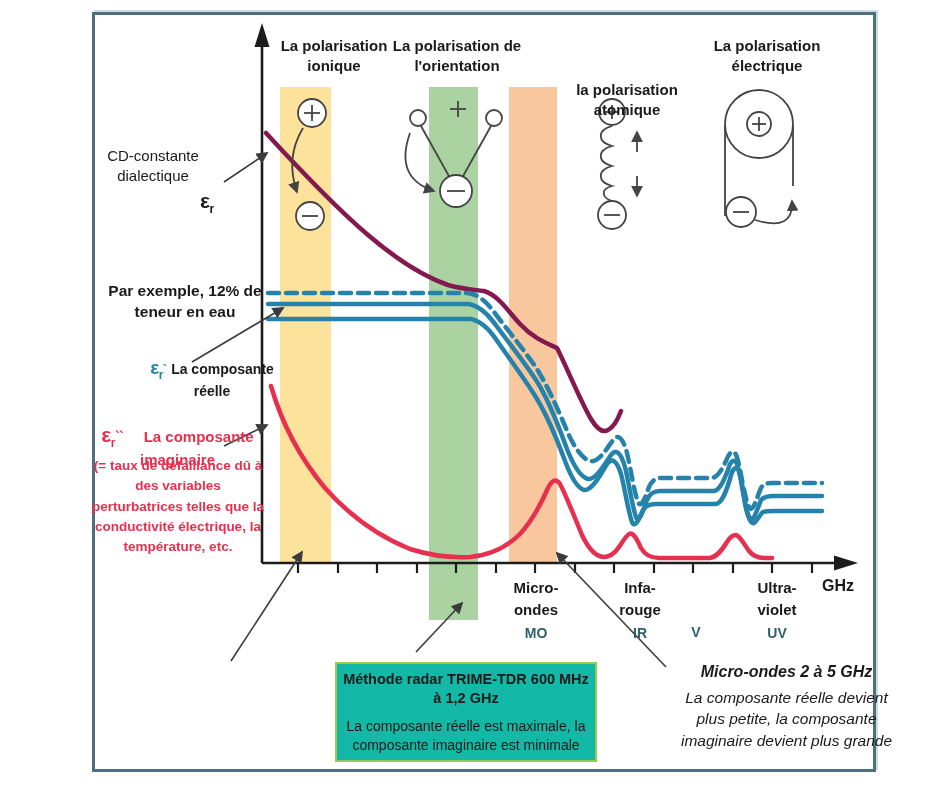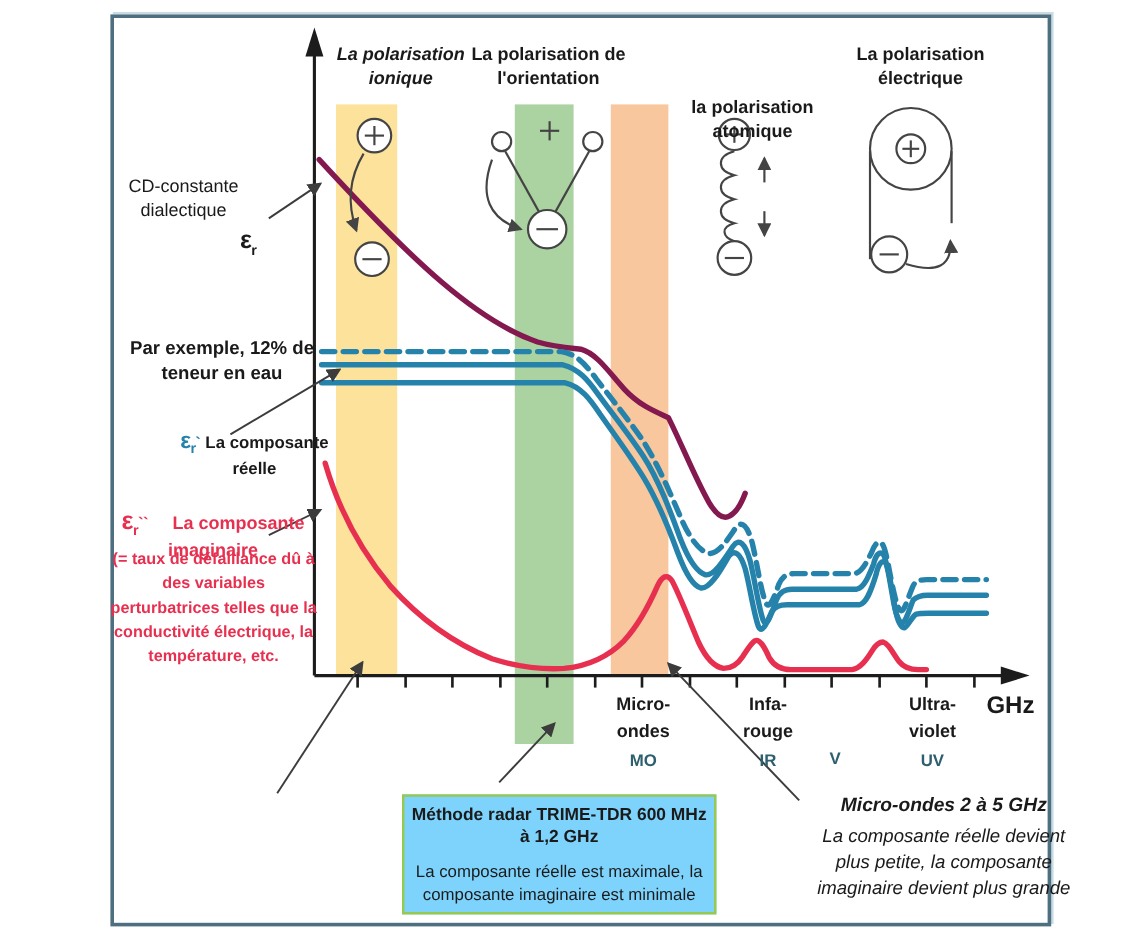--- a/index.html
+++ b/index.html
@@ -20,24 +20,24 @@
   .eps sub{font-size:12px;font-weight:bold;}
   .eps-big{font-size:21px;}
   .blue-t{color:var(--blue);}
   .red-t{color:var(--red);}
   .example{font-weight:bold;font-size:15.5px;line-height:1.35;}
   .complbl{font-weight:bold;font-size:14px;line-height:1.4;}
   .imglbl{font-weight:bold;font-size:15px;line-height:1.35;color:var(--red);margin-left:16px;}
   .note-red{font-weight:bold;font-size:13.5px;line-height:1.5;color:var(--red);}
   .axis-word{font-weight:bold;font-size:15px;line-height:1.45;}
   .axis-abbr{font-weight:bold;font-size:14px;color:var(--teal_label);margin-top:4px;}
-  .ghz{font-weight:bold;font-size:20px;}
+  .ghz{font-weight:bold;font-size:16px;}
   .bnote-title{font-weight:bold;font-size:15.5px;line-height:1.3;}
   .bnote-body{font-size:15px;line-height:1.35;margin-top:2px;}
-  .radar-box{border:2px solid var(--green_box_border);background:#7dd3fc;padding:6px 4px;}
+  .radar-box{border:2px solid var(--green_box_border);background:#14b8a6;padding:6px 4px;}
   .radar-title{font-weight:bold;font-size:14.5px;line-height:1.3;}
   .radar-body{font-size:14px;line-height:1.35;margin-top:9px;}
   .m-title{font-weight:bold;font-size:16px;line-height:1.3;}
   .m-body{font-size:15.5px;line-height:1.4;margin-top:4px;}
   
   .band-y{fill:var(--yellow_band);}
   .band-g{fill:var(--green_band);}
   .band-o{fill:var(--orange_band);}
   .axisln{stroke:#1c1c1c;stroke-width:2.6;fill:none;}
   .tick{stroke:#1c1c1c;stroke-width:2.2;}
@@ -150,21 +150,21 @@
     <g>
       <line class="ann" x1="224" y1="182" x2="267" y2="153" marker-end="url(#arr)"></line>
       <line class="ann" x1="192" y1="362" x2="283" y2="308" marker-end="url(#arr)"></line>
       <line class="ann" x1="224" y1="446" x2="267" y2="425" marker-end="url(#arr)"></line>
       <line class="ann" x1="231" y1="661" x2="302" y2="552" marker-end="url(#arr)"></line>
       <line class="ann" x1="416" y1="652" x2="462" y2="603" marker-end="url(#arr)"></line>
       <line class="ann" x1="666" y1="667" x2="557" y2="553" marker-end="url(#arr)"></line>
     </g>
   </svg>
 
-  <div class="abs ctr hdr" style="left:269px;top:36px;width:130px;font-style:italic;">La polarisation ionique</div>
+  <div class="abs ctr hdr" style="left:269px;top:36px;width:130px;">La polarisation ionique</div>
   <div class="abs ctr hdr" style="left:387px;top:36px;width:140px;">La polarisation de l'orientation</div>
   <div class="abs ctr hdr" style="left:562px;top:36px;width:130px;margin-top:44px;">la polarisation atomique</div>
   <div class="abs ctr hdr" style="left:702px;top:36px;width:130px;">La polarisation électrique</div>
 
   <div class="abs ctr cd" style="left:94px;top:146px;width:118px;">CD-constante dialectique</div>
 
   <div class="abs eps eps-big" style="left:200px;top:189px;"><span>ε</span><sub>r</sub></div>
 
 
   <div class="abs ctr example" style="left:100px;top:281px;width:170px;">Par exemple, 12% de teneur en eau</div>

